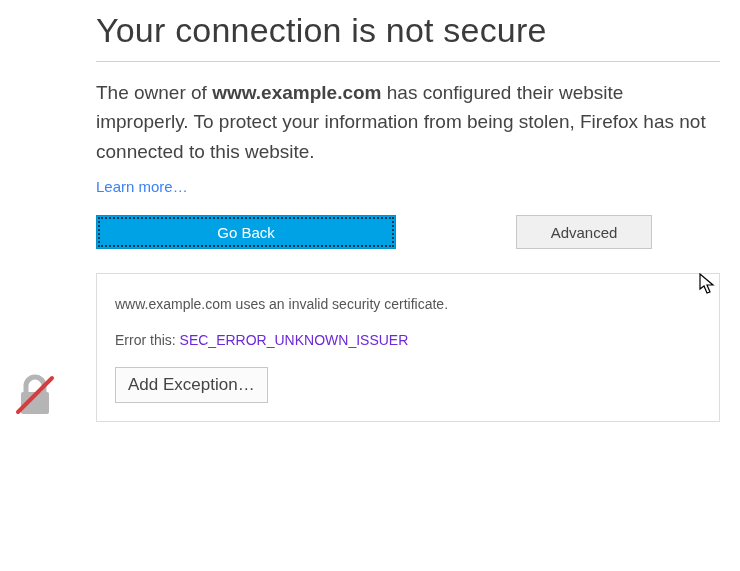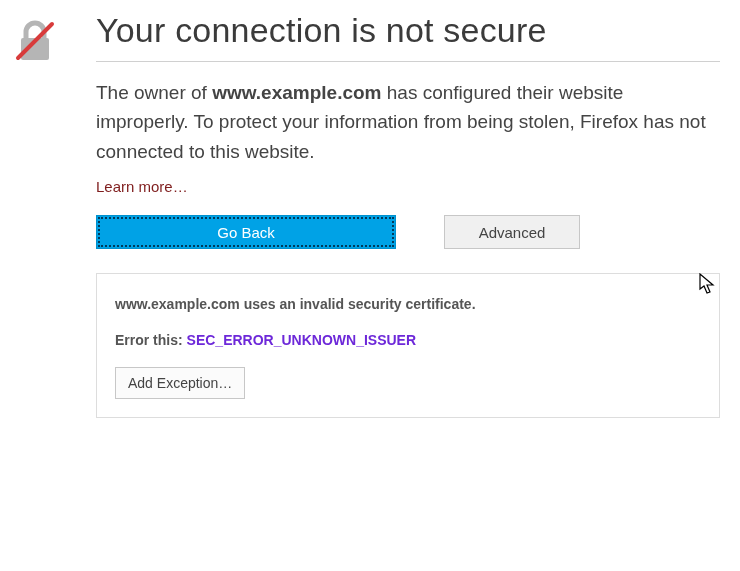--- a/index.html
+++ b/index.html
@@ -7,20 +7,21 @@
       font-family: "Segoe UI", Arial, sans-serif;
       background: #fff;
       color: #333;
       width: 740px;
       height: 571px;
       overflow: hidden;
     }
     .page {
       display: flex;
       padding: 10px 14px 0 6px;
+      align-items: flex-end;
     }
     .icon-col {
       width: 80px;
       flex-shrink: 0;
       padding-top: 8px;
       padding-left: 6px;
     }
     .content-col {
       flex: 1;
       padding-left: 10px;
@@ -40,30 +41,30 @@
       margin: 0 0 16px 0;
     }
     .explain {
       font-size: 19px;
       color: #444;
       line-height: 1.55;
       margin-bottom: 12px;
     }
     .explain b { font-weight: 700; }
     .learn-more {
-      color: #7f1d1d;
+      color: #3b82f6;
       font-size: 15px;
       text-decoration: none;
       display: inline-block;
       margin-bottom: 20px;
       cursor: pointer;
     }
     .button-row {
       display: flex;
-      gap: 48px;
+      gap: 120px;
       margin-bottom: 24px;
     }
     .btn {
       height: 34px;
       font-size: 15px;
       cursor: pointer;
       display: inline-flex;
       align-items: center;
       justify-content: center;
     }
@@ -82,31 +83,31 @@
       border: 1px solid #c7c7c7;
     }
     .details-box {
       border: 1px solid #ddd;
       background: #fff;
       padding: 20px 18px 18px 18px;
       font-size: 14px;
       color: #555;
       line-height: 1.55;
     }
-    .details-box p { margin-bottom: 14px; font-weight: bold; }
+    .details-box p { margin-bottom: 14px; }
     .details-box p.tight { margin-bottom: 14px; }
     .details-box .err-line { margin-bottom: 16px; }
     .err-code {
       color: #6d28d9;
     }
     .btn-add {
       background: #fbfbfb;
       border: 1px solid #c7c7c7;
       color: #444;
-      font-size: 14px;
+      font-size: 17px;
       padding: 7px 12px;
       cursor: pointer;
     }
     .cursor {
       position: absolute;
       left: 699px;
       top: 273px;
       pointer-events: none;
     }
   </style>

